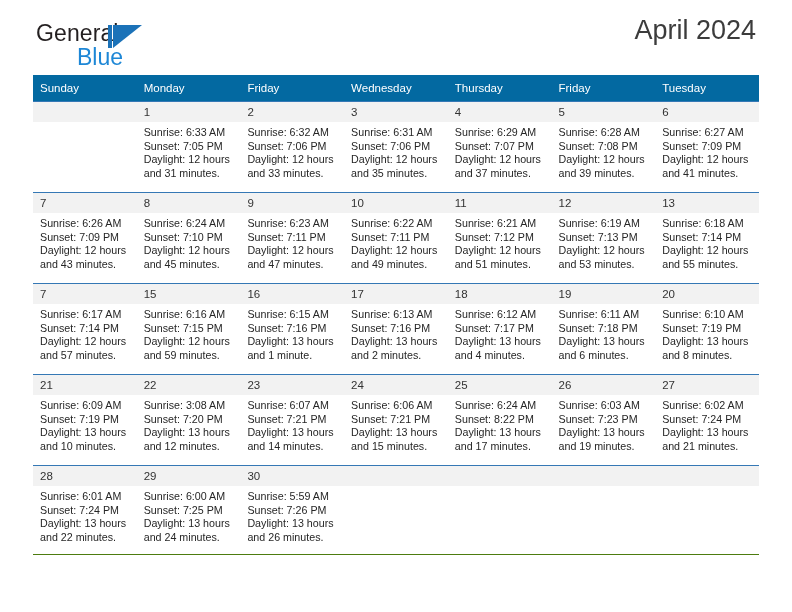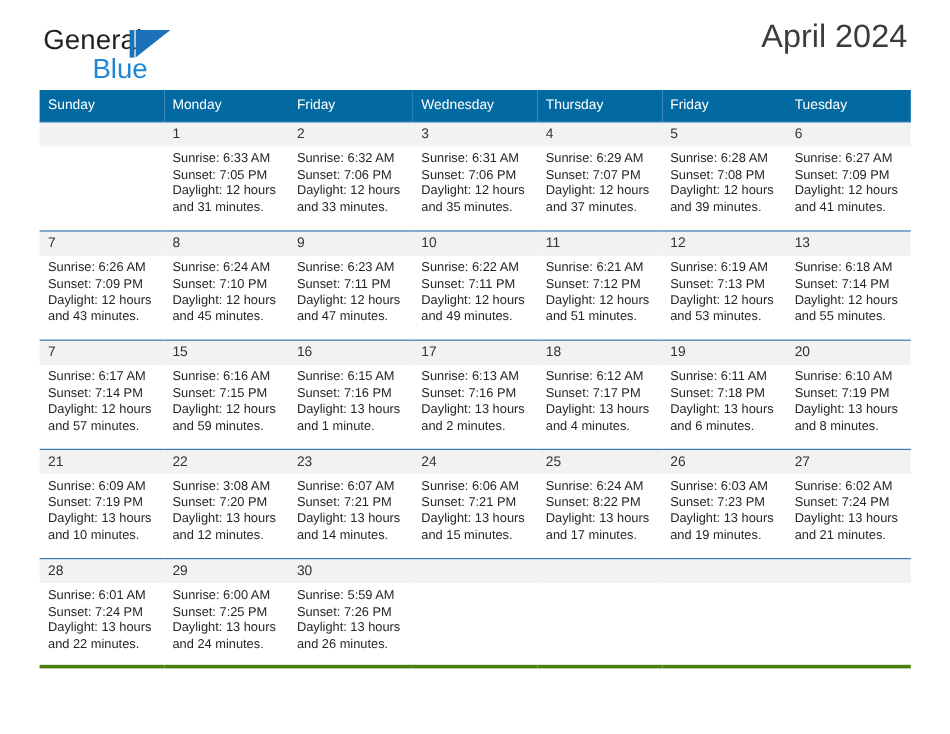--- a/index.html
+++ b/index.html
@@ -118,21 +118,21 @@
   }
   .week-row td {
     vertical-align: top;
     padding: 0;
     border: none;
     border-top: 1px solid #3578b5;
     height: 90px;
   }
   .week-row.last td {
     height: 88px;
-    border-bottom: 3px solid #4d7c0f;
+    border-bottom: 1px solid #4d7c0f;
   }
   .daycell {
     height: 100%;
     box-sizing: border-box;
   }
   .daynum {
     background: #f2f2f2;
     font-size: 11.5px;
     color: #333333;
     padding: 4px 0 4px 7px;

